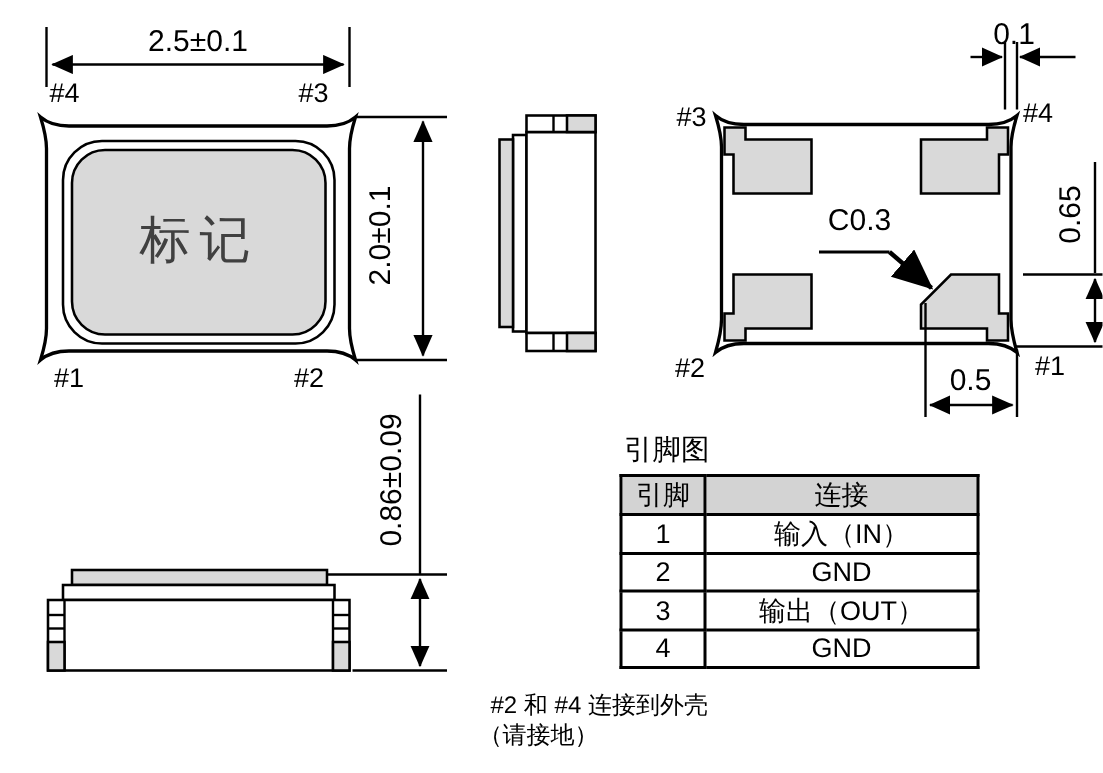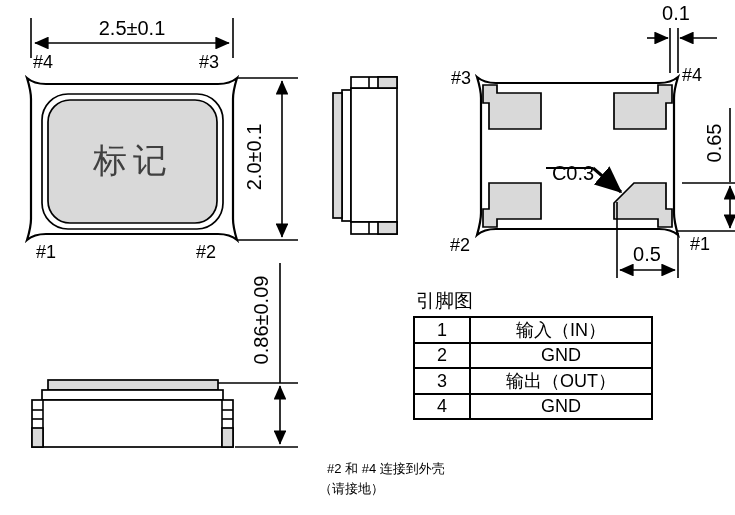--- a/index.html
+++ b/index.html
@@ -16,21 +16,21 @@
   .whitefill{stroke:var(--line);stroke-width:1.7;fill:#fff;}
   .grayfill {stroke:var(--line);stroke-width:1.7;fill:var(--gray);}
   marker path{fill:var(--line);}
   
   .txt{position:absolute;white-space:nowrap;line-height:1.1;}
   .dim{font-size:20px;text-align:center;}
   .pin{font-size:18px;}
   .vtext{font-size:20px;transform:translate(-50%,-50%) rotate(-90deg);transform-origin:center;}
   .marking{font-size:34px;color:var(--marktext);transform:translate(-50%,-50%);letter-spacing:6px;}
   .tbl-title{font-size:19px;}
-  .note{font-size:13px;}
+  .note{font-size:16px;}
   
   .pin-table{position:absolute;left:393px;top:316px;border-collapse:collapse;table-layout:fixed;width:240px;}
   .pin-table td{border:2px solid var(--line);text-align:center;font-size:18px;padding:0;height:23px;overflow:hidden;}
   .pin-table .c1{width:54px;}
   .pin-table tr.hdr td{background:var(--hdrbg);}
 </style>
 </head>
 <body>
 
 <div class="stage">
@@ -123,30 +123,34 @@
   <div class="txt pin" style="left:179px;top:53px;">#3</div>
   <div class="txt pin" style="left:16px;top:243px;">#1</div>
   <div class="txt pin" style="left:176px;top:243px;">#2</div>
   <div class="txt marking" style="left:113px;top:161px;">标记</div>
   <div class="txt vtext" style="left:234px;top:157px;">2.0±0.1</div>
 
   <div class="txt pin" style="left:431px;top:69px;">#3</div>
   <div class="txt pin" style="left:662px;top:66px;">#4</div>
   <div class="txt pin" style="left:430px;top:236px;">#2</div>
   <div class="txt pin" style="left:670px;top:235px;">#1</div>
-  <div class="txt dim" style="left:634px;top:2px;width:44px;">0.1</div>
+  <div class="txt dim" style="left:634px;top:12px;width:44px;">0.1</div>
   <div class="txt vtext" style="left:694px;top:143px;">0.65</div>
   <div class="txt dim" style="left:603px;top:243px;width:48px;">0.5</div>
-  <div class="txt dim" style="left:527px;top:162px;width:52px;">C0.3</div>
+  <div class="txt dim" style="left:527px;top:136px;width:52px;">C0.3</div>
 
   <div class="txt vtext" style="left:241px;top:320px;">0.86±0.09</div>
 
   <div class="txt tbl-title" style="left:396px;top:291px;">引脚图</div>
   <table class="pin-table">
     <tbody>
+      <tr class="hdr">
+        <td class="c1">引脚</td>
+        <td>连接</td>
+      </tr>
       <tr>
         <td class="c1">1</td>
         <td>输入（IN）</td>
       </tr>
       <tr>
         <td class="c1">2</td>
         <td>GND</td>
       </tr>
       <tr>
         <td class="c1">3</td>

